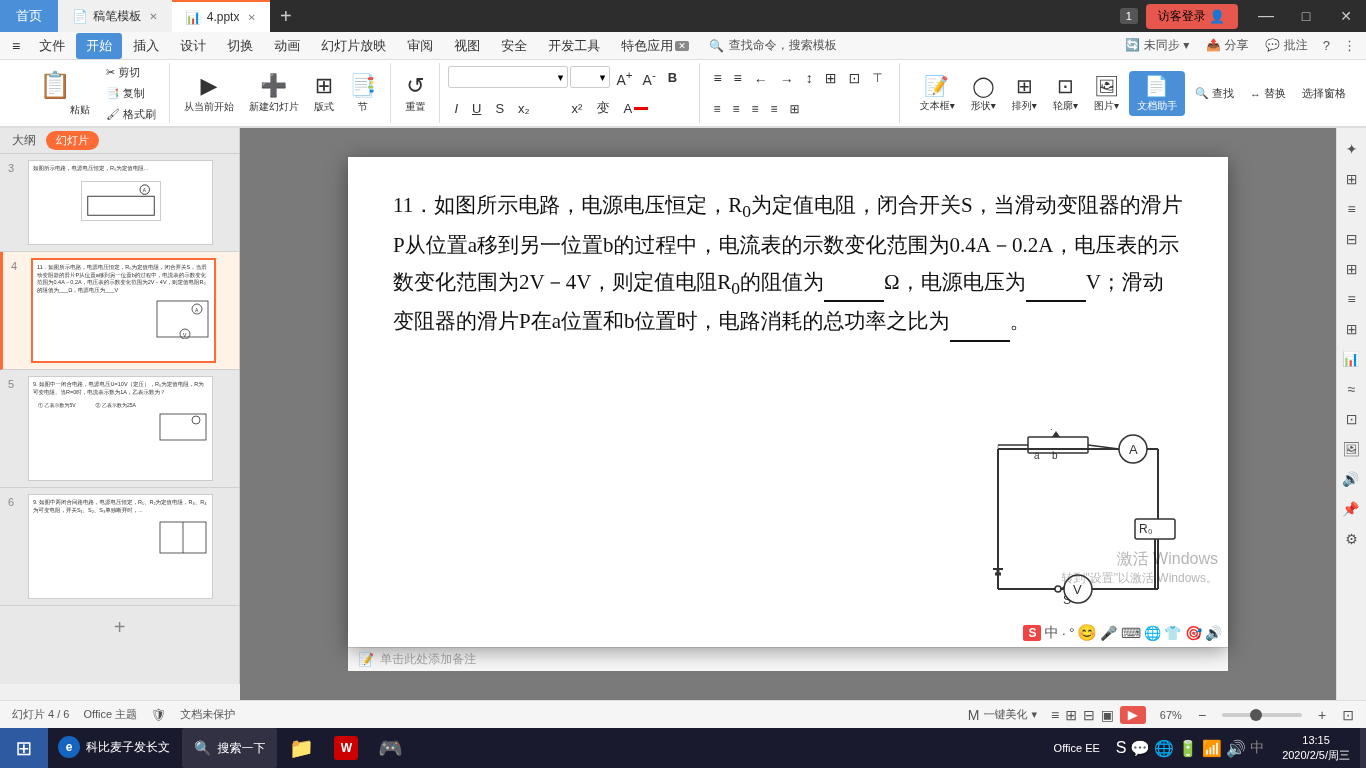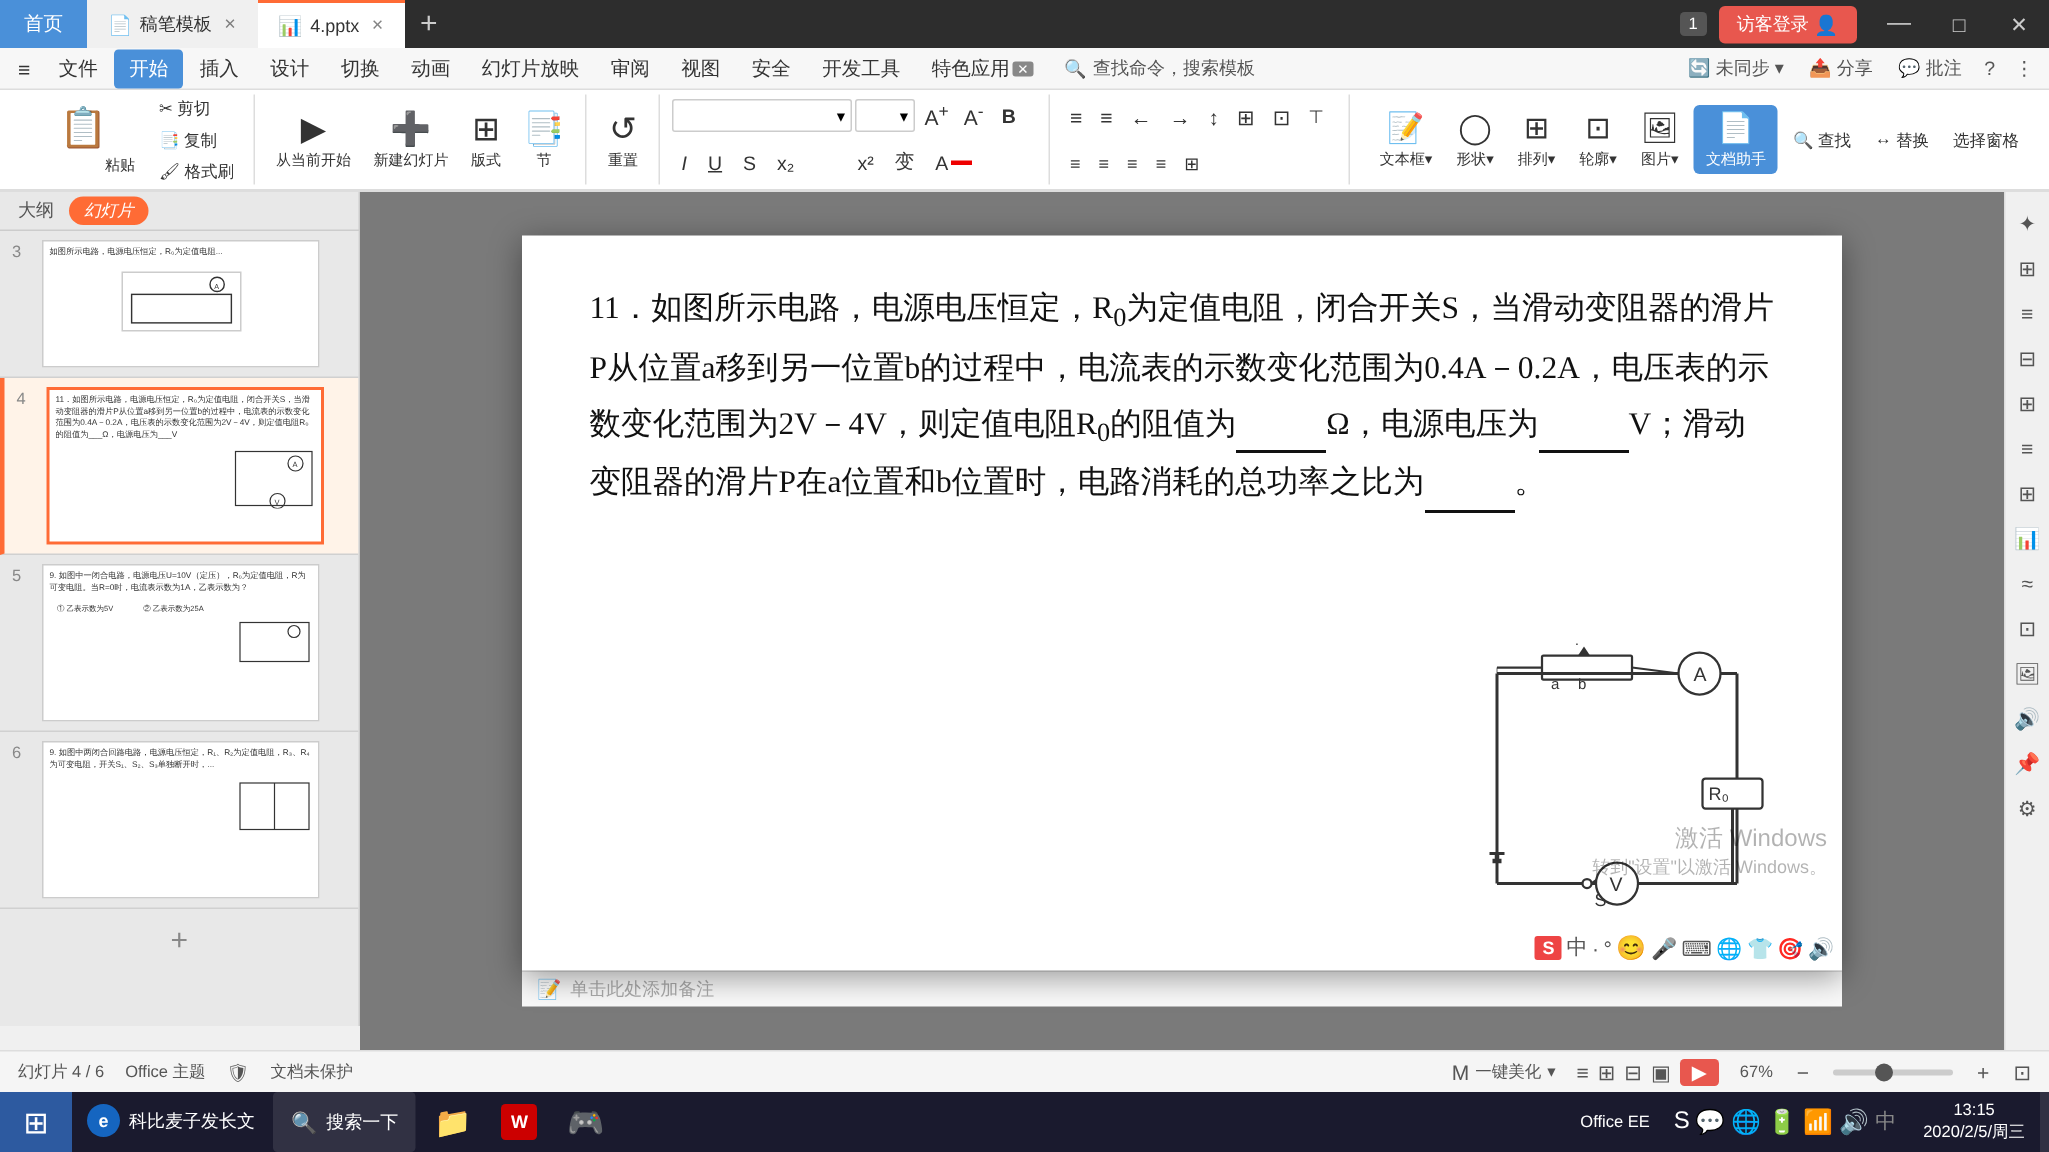--- a/index.html
+++ b/index.html
@@ -19,21 +19,21 @@
   </div>
   <div style="height:32px;padding:0 14px;display:flex;align-items:center;gap:5px;background:#fff;color:#333;font-size:12px;cursor:pointer;border-top:2px solid #ff6b35;">
     <span style="font-size:13px;color:#e84040;">📊</span>
     <span>4.pptx</span>
     <span style="font-size:10px;opacity:0.6;margin-left:3px;">✕</span>
   </div>
   <div style="width:32px;height:32px;display:flex;align-items:center;justify-content:center;color:#ccc;cursor:pointer;font-size:20px;">+</div>
   <div style="flex:1;"></div>
 
   <div style="background:#555;color:white;font-size:11px;padding:2px 6px;border-radius:3px;margin-right:8px;">1</div>
-  <div style="background:#e8574e;color:#ffffff;padding:4px 12px;border-radius:4px;font-size:12px;cursor:pointer;display:flex;align-items:center;gap:4px;margin-right:8px;">
+  <div style="background:#e8574e;color:#000000;padding:4px 12px;border-radius:4px;font-size:12px;cursor:pointer;display:flex;align-items:center;gap:4px;margin-right:8px;">
     <span>访客登录</span>
     <span style="font-size:13px;">👤</span>
   </div>
   <div style="width:40px;height:32px;display:flex;align-items:center;justify-content:center;color:#ccc;cursor:pointer;font-size:16px;">—</div>
   <div style="width:40px;height:32px;display:flex;align-items:center;justify-content:center;color:#ccc;cursor:pointer;font-size:14px;">□</div>
   <div style="width:40px;height:32px;display:flex;align-items:center;justify-content:center;color:#ccc;cursor:pointer;font-size:14px;">✕</div>
 </div>
 
 <div style="position:absolute;top:32px;left:0;width:1366px;height:28px;background:#f7f7f7;border-bottom:1px solid #ddd;display:flex;align-items:center;padding:0 4px;gap:1px;z-index:80;">
   <div style="padding:3px 8px;font-size:14px;color:#333;cursor:pointer;">≡</div>
@@ -170,21 +170,21 @@
     </div>
     <div style="display:flex;align-items:center;gap:3px;padding:3px 6px;cursor:pointer;font-size:11px;color:#333;border-radius:2px;">
       <span>↔</span> 替换
     </div>
     <div style="display:flex;align-items:center;gap:3px;padding:3px 6px;cursor:pointer;font-size:11px;color:#333;border-radius:2px;">选择窗格</div>
   </div>
 </div>
 
 <div style="position:absolute;top:128px;left:0;width:240px;height:26px;background:#e8e8e8;border-bottom:1px solid #ccc;border-right:1px solid #ccc;display:flex;align-items:center;gap:10px;padding:0 12px;">
   <span style="font-size:12px;color:#555;cursor:pointer;">大纲</span>
-  <div style="background:#ff6b35;color:white;font-size:11px;padding:2px 10px;border-radius:10px;cursor:pointer;font-style:italic;">幻灯片</div>
+  <div style="background:#ff6b35;color:white;font-size:11px;padding:2px 10px;border-radius:10px;cursor:pointer;">幻灯片</div>
 </div>
 
 <div style="position:absolute;top:154px;left:0;width:240px;height:530px;background:#e8e8e8;border-right:1px solid #ccc;overflow-y:auto;">
 
   <div style="display:flex;gap:6px;padding:6px 8px;border-bottom:1px solid #d0d0d0;cursor:pointer;background:#e8e8e8;">
     <span style="font-size:11px;color:#888;width:14px;padding-top:2px;flex-shrink:0;">3</span>
     <div style="width:185px;height:85px;background:white;border:1px solid #ccc;overflow:hidden;padding:4px;font-size:5px;color:#333;">
       <div style="font-size:5.5px;line-height:1.4;">如图所示电路，电源电压恒定，R₀为定值电阻...</div>
       <div style="margin-top:8px;display:flex;justify-content:center;">
         <svg width="80" height="40" viewBox="0 0 80 40" style="border:1px solid #ccc;">

